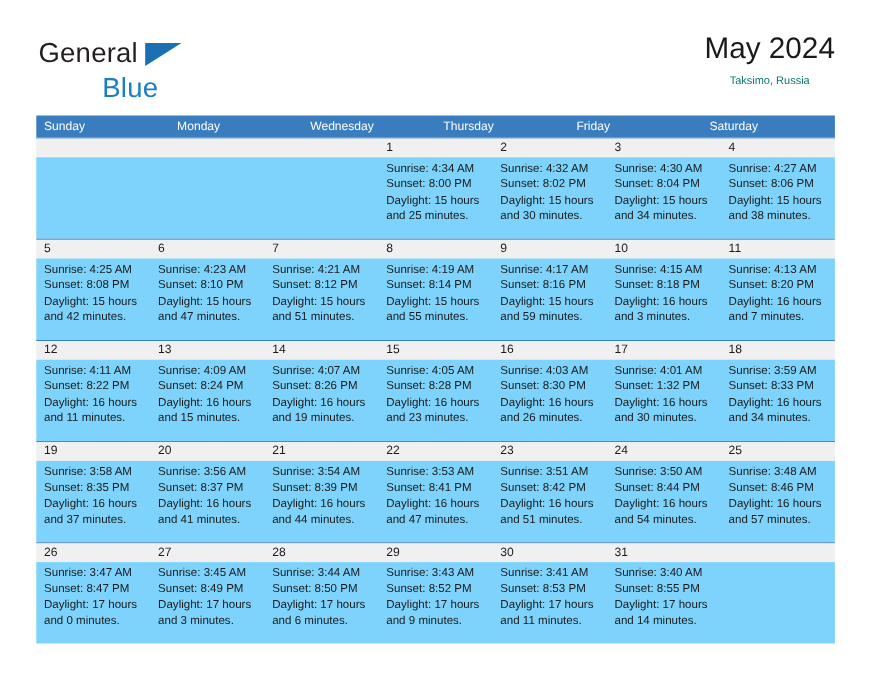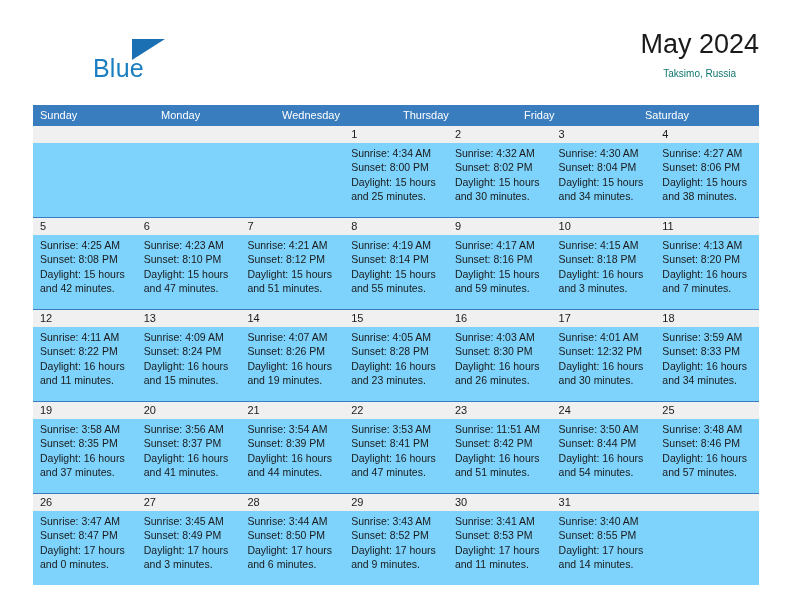--- a/index.html
+++ b/index.html
@@ -42,21 +42,21 @@
     left: 2px;
     top: 0px;
     font-size: 25px;
     letter-spacing: 0.2px;
     color: #231f20;
     line-height: 28px;
   }
   .brand-blue {
     position: absolute;
     left: 60px;
-    top: 20px;
+    top: 32px;
     font-size: 25px;
     letter-spacing: 0.2px;
     color: #1a7fc1;
     line-height: 28px;
   }
   .brand-triangle {
     position: absolute;
     left: 99px;
     top: 5px;
     width: 0;
@@ -145,20 +145,21 @@
   }
 </style>
 </head>
 <body>
 
 <div class="page">
 
   <div class="topbar">
 
     <div class="brand">
+      <span class="brand-general">General</span>
       <span class="brand-triangle"></span>
       <span class="brand-blue">Blue</span>
     </div>
 
     <div class="titleblock">
       <div class="cal-title">May 2024</div>
       <div class="cal-sub">Taksimo, Russia</div>
     </div>
 
   </div>
@@ -322,21 +323,21 @@
           <div class="line">and 23 minutes.</div>
         </div>
         <div class="cell">
           <div class="line">Sunrise: 4:03 AM</div>
           <div class="line">Sunset: 8:30 PM</div>
           <div class="line">Daylight: 16 hours</div>
           <div class="line">and 26 minutes.</div>
         </div>
         <div class="cell">
           <div class="line">Sunrise: 4:01 AM</div>
-          <div class="line">Sunset: 12:32 PM</div>
+          <div class="line">Sunset: 1:32 PM</div>
           <div class="line">Daylight: 16 hours</div>
           <div class="line">and 30 minutes.</div>
         </div>
         <div class="cell">
           <div class="line">Sunrise: 3:59 AM</div>
           <div class="line">Sunset: 8:33 PM</div>
           <div class="line">Daylight: 16 hours</div>
           <div class="line">and 34 minutes.</div>
         </div>
       </div>
@@ -371,21 +372,21 @@
           <div class="line">Daylight: 16 hours</div>
           <div class="line">and 44 minutes.</div>
         </div>
         <div class="cell">
           <div class="line">Sunrise: 3:53 AM</div>
           <div class="line">Sunset: 8:41 PM</div>
           <div class="line">Daylight: 16 hours</div>
           <div class="line">and 47 minutes.</div>
         </div>
         <div class="cell">
-          <div class="line">Sunrise: 11:51 AM</div>
+          <div class="line">Sunrise: 3:51 AM</div>
           <div class="line">Sunset: 8:42 PM</div>
           <div class="line">Daylight: 16 hours</div>
           <div class="line">and 51 minutes.</div>
         </div>
         <div class="cell">
           <div class="line">Sunrise: 3:50 AM</div>
           <div class="line">Sunset: 8:44 PM</div>
           <div class="line">Daylight: 16 hours</div>
           <div class="line">and 54 minutes.</div>
         </div>

